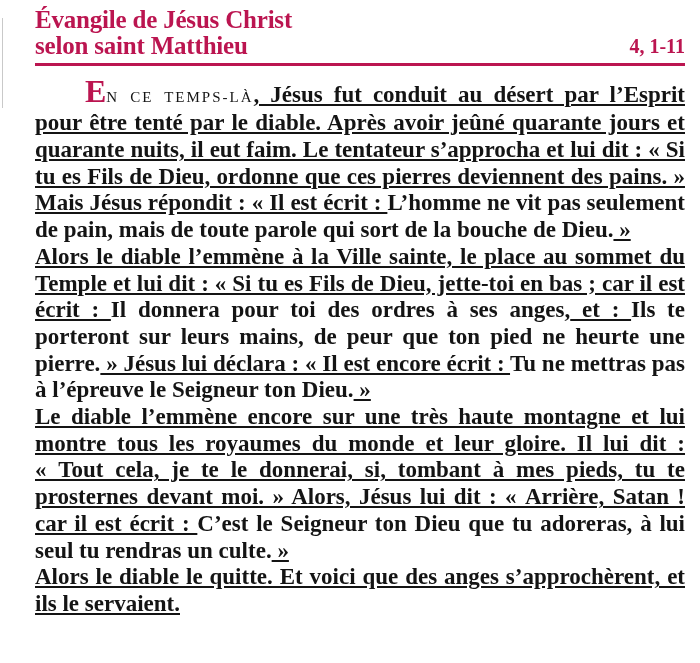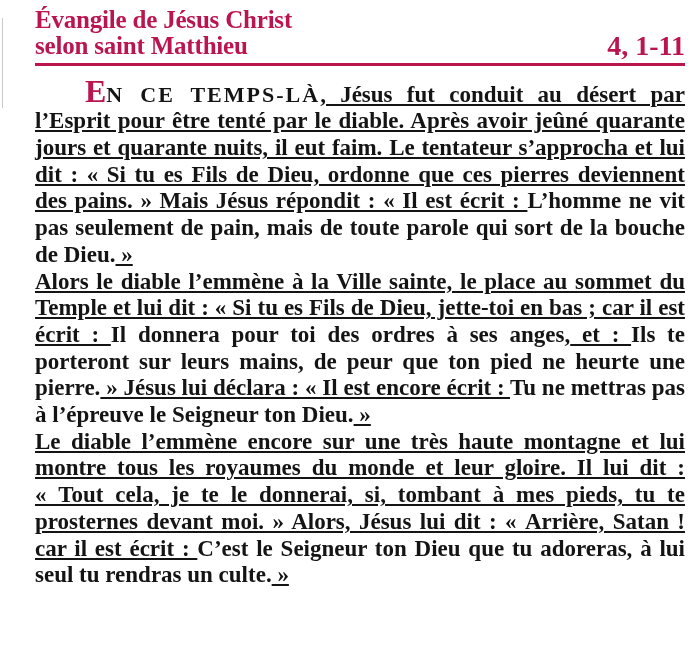--- a/index.html
+++ b/index.html
@@ -38,21 +38,21 @@
     color: var(--accent, #bb1550);
     font-size: 25px;
     line-height: 25.5px;
     font-weight: 700;
     letter-spacing: -0.2px;
     display: flex;
     flex-direction: column;
   }
   .reference {
     color: var(--accent, #bb1550);
-    font-size: 28px;
+    font-size: 20px;
     line-height: 22px;
     font-weight: 700;
     padding-bottom: 1px;
     white-space: nowrap;
   }
   .rule {
     margin-top: 5px;
     height: 2.6px;
     background: var(--accent, #bb1550);
   }
@@ -74,23 +74,23 @@
   }
   .seg-normal { font-style: normal; text-decoration: underline; }
   .seg-italic { }
   .seg-initial {
     color: var(--accent, #bb1550);
     font-size: 32px;
     line-height: 26.7px;
     font-weight: 700;
   }
   .seg-smallcaps {
-    font-size: 22px;
+    font-size: 15px;
     letter-spacing: 2px;
-    font-weight: 700;
+    font-weight: 400;
   }
 </style>
 </head>
 <body>
 
 <div class="page">
   <div class="scan-edge"></div>
 
   <header class="header">
     <div class="header-row">
@@ -100,14 +100,15 @@
       </h1>
       <div class="reference">4, 1-11</div>
     </div>
     <div class="rule"></div>
   </header>
 
   <main class="body-text" id="gospel-body">
       <p class="para indent"><span class="seg-initial">E</span><span class="seg-smallcaps">N CE TEMPS-LÀ</span><span class="seg-normal">, Jésus fut conduit au désert par l’Esprit pour être tenté par le diable. Après avoir jeûné quarante jours et quarante nuits, il eut faim. Le tentateur s’approcha et lui dit&nbsp;: «&nbsp;Si tu es Fils de Dieu, ordonne que ces pierres deviennent des pains.&nbsp;» Mais Jésus répondit&nbsp;: «&nbsp;Il est écrit&nbsp;: </span><span class="seg-italic">L’homme ne vit pas seulement de pain, mais de toute parole qui sort de la bouche de Dieu.</span><span class="seg-normal">&nbsp;»</span></p>
       <p class="para"><span class="seg-normal">Alors le diable l’emmène à la Ville sainte, le place au sommet du Temple et lui dit&nbsp;: «&nbsp;Si tu es Fils de Dieu, jette-toi en bas&nbsp;; car il est écrit&nbsp;: </span><span class="seg-italic">Il donnera pour toi des ordres à ses anges,</span><span class="seg-normal"> et&nbsp;: </span><span class="seg-italic">Ils te porteront sur leurs mains, de peur que ton pied ne heurte une pierre.</span><span class="seg-normal">&nbsp;» Jésus lui déclara&nbsp;: «&nbsp;Il est encore écrit&nbsp;: </span><span class="seg-italic">Tu ne mettras pas à l’épreuve le Seigneur ton Dieu.</span><span class="seg-normal">&nbsp;»</span></p>
       <p class="para"><span class="seg-normal">Le diable l’emmène encore sur une très haute montagne et lui montre tous les royaumes du monde et leur gloire. Il lui dit&nbsp;: «&nbsp;Tout cela, je te le donnerai, si, tombant à mes pieds, tu te prosternes devant moi.&nbsp;» Alors, Jésus lui dit&nbsp;: «&nbsp;Arrière, Satan&nbsp;! car il est écrit&nbsp;: </span><span class="seg-italic">C’est le Seigneur ton Dieu que tu adoreras, à lui seul tu rendras un culte.</span><span class="seg-normal">&nbsp;»</span></p>
+      <p class="para"><span class="seg-normal">Alors le diable le quitte. Et voici que des anges s’approchèrent, et ils le servaient.</span></p>
     </main>
 </div>
 
 </body></html>

